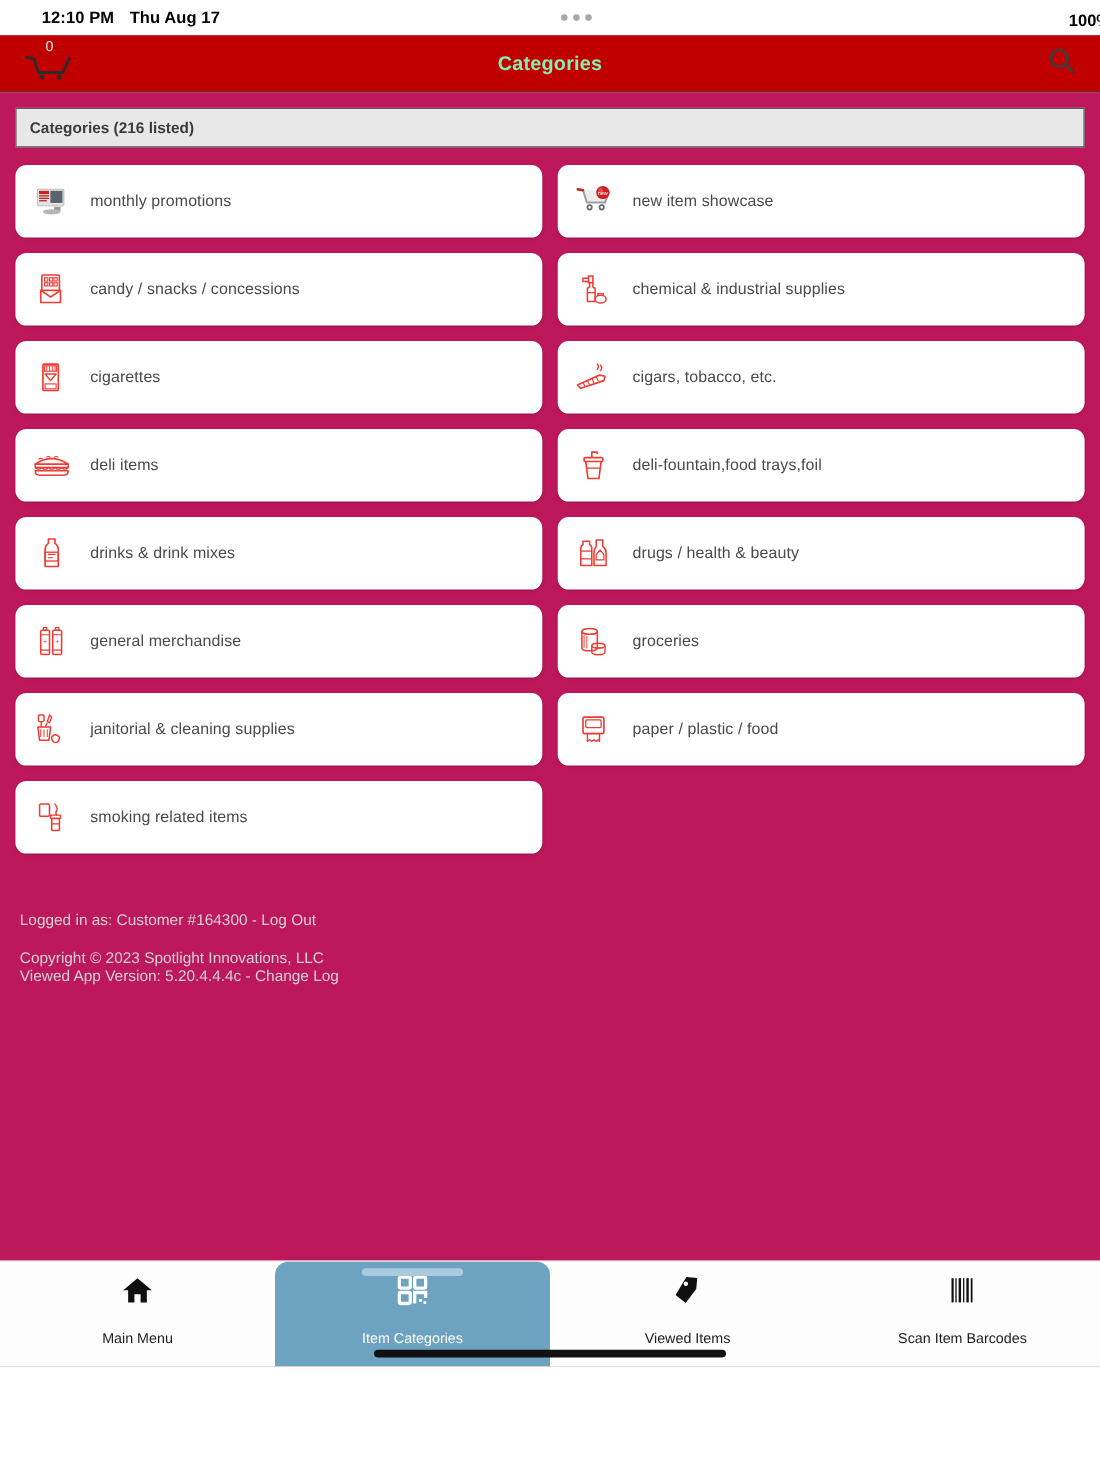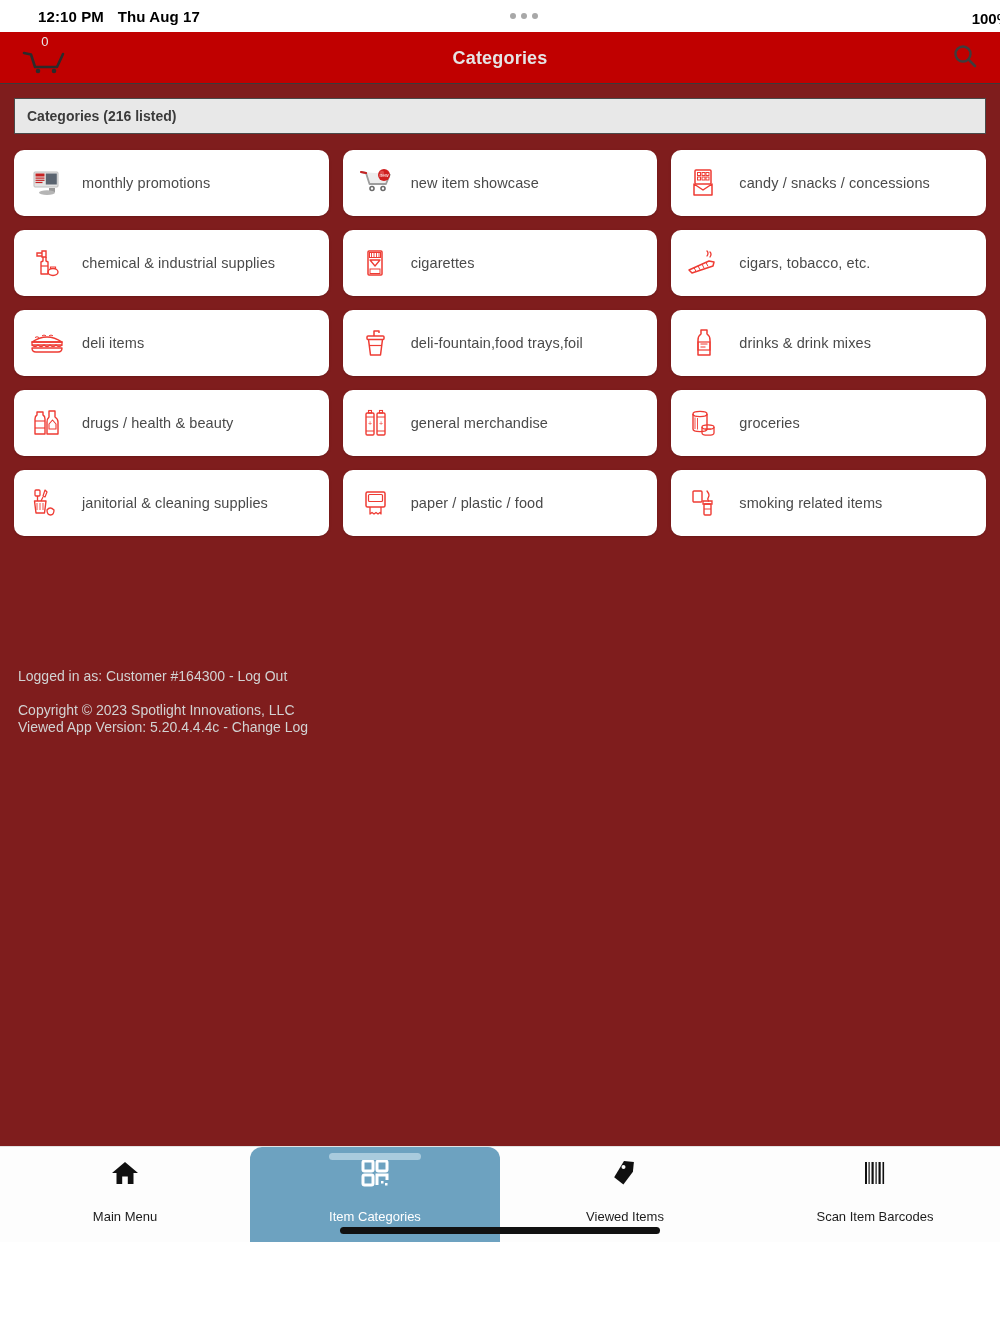--- a/index.html
+++ b/index.html
@@ -56,40 +56,40 @@
     display: flex; align-items: flex-end; justify-content: center;
     cursor: pointer;
   }
   .cart-badge {
     position: absolute; top: -3px; left: 50%; transform: translateX(-38%);
     font-size: 13px; color: #e8e8e8; font-weight: 400; line-height: 1;
   }
   .header-title {
     position: absolute; left: 50%; top: 50%;
     transform: translate(-50%,-50%);
-    color: #e5e5e5; font-size: 18px; font-weight: 700; letter-spacing: .2px; text-align: right;
+    color: #86efac; font-size: 18px; font-weight: 700; letter-spacing: .2px; text-align: right;
   }
   .search-btn { margin-left: auto; width: 34px; height: 34px; display: flex; align-items: center; justify-content: center; cursor: pointer; }
 
   
-  .page { background: #7f1d1d; width: 100%; height: 1158px; padding: 14px 14px 0 14px; position: relative; }
+  .page { background: #be185d; width: 100%; height: 1158px; padding: 14px 14px 0 14px; position: relative; }
 
   .listbar {
     height: 36px; width: 100%;
     background: #e8e8e8;
     border: 1px solid #4a4a4a;
     display: flex; align-items: center;
     padding: 0 12px;
     font-size: 14px; font-weight: 700; color: #3b3b3b;
   }
 
   .grid {
     margin-top: 16px;
     display: grid;
-    grid-template-columns: 1fr 1fr 1fr;
+    grid-template-columns: 1fr 1fr;
     column-gap: 14px;
     row-gap: 14px;
   }
   .card {
     background: #ffffff;
     border-radius: 10px;
     height: 66px;
     display: flex; align-items: center;
     padding: 0 16px;
     box-shadow: 0 1px 3px rgba(0,0,0,0.12), 0 1px 1px rgba(0,0,0,0.06);

